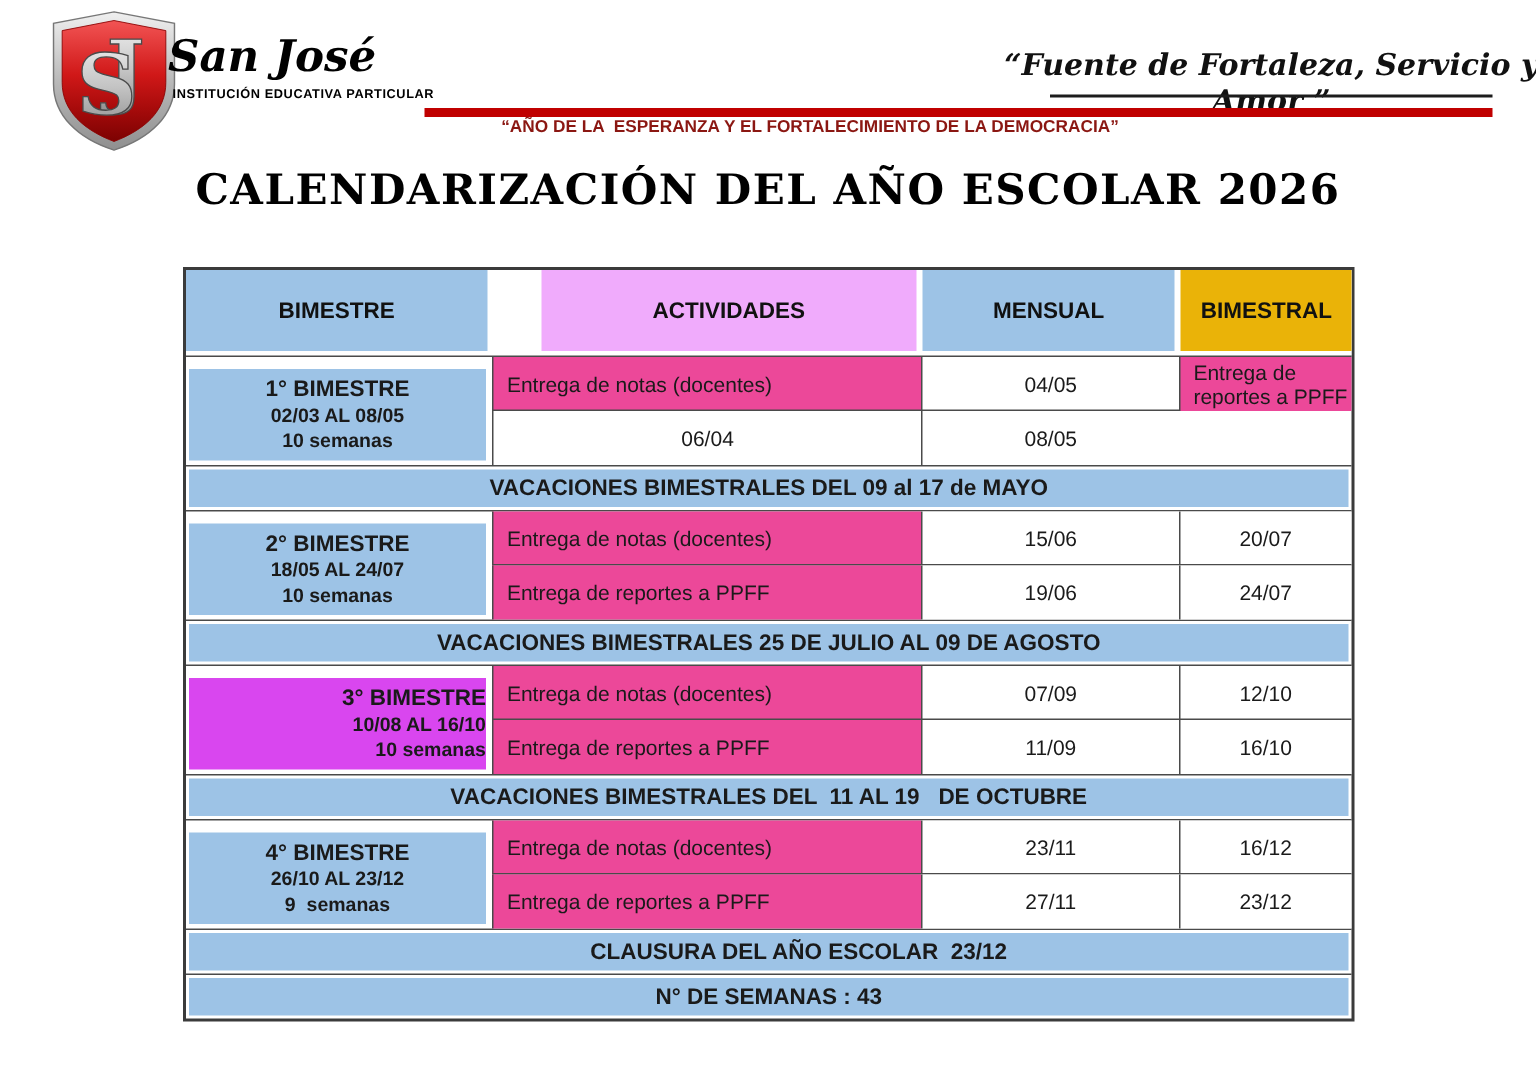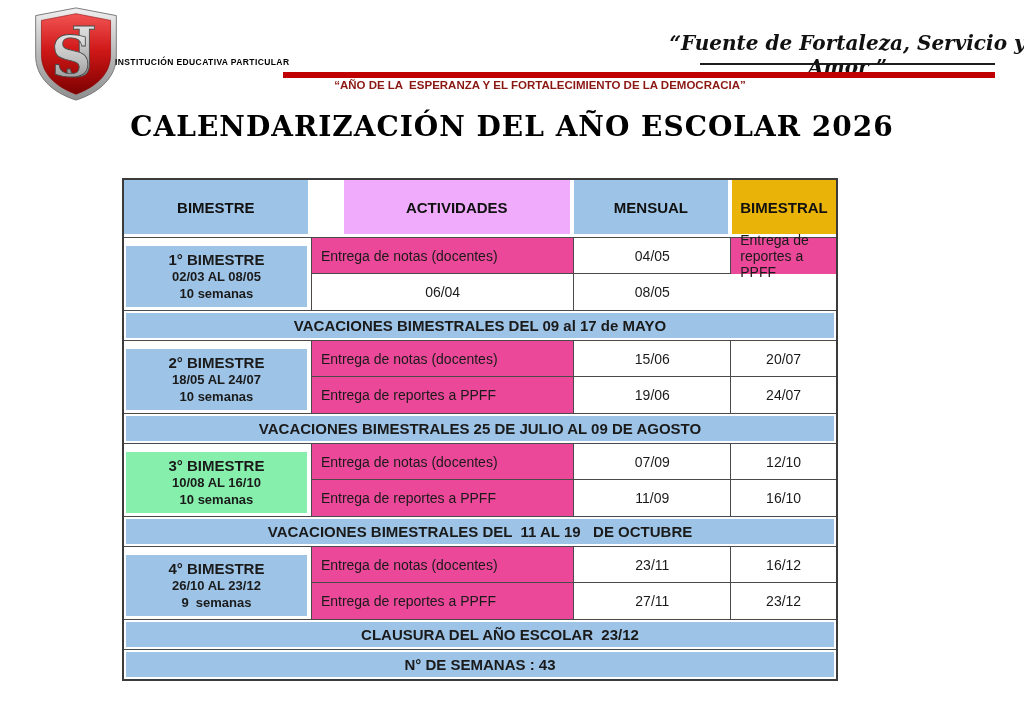--- a/index.html
+++ b/index.html
@@ -20,21 +20,21 @@
   .red-bar { position: absolute; left: 283px; top: 72px; width: 712px; height: 6px; }
   .motto { position: absolute; left: 140px; top: 79px; width: 800px; text-align: center;
            font-size: 11.5px; font-weight: bold; white-space: pre-wrap; }
 
   
   .doc-title { position: absolute; left: 0; top: 110px; width: 1024px; text-align: center;
                font-family: "DejaVu Serif", serif; font-weight: bold; font-size: 28px;
                letter-spacing: 1px; color: #000; }
 
   
-  .cal-table { position: absolute; left: 122px; top: 178px; width: 716px;
+  .cal-table { position: absolute; left: 122px; top: 178px; width: 781px;
                border: 2px solid #3b3b3b; background: #fff; }
   .hdr-row { display: grid; grid-template-columns: 205fr 288fr 172fr 116fr; column-gap: 4px;
              background: #fff; padding-bottom: 3px; }
   .hdr-cell { height: 54px; display: flex; align-items: center; justify-content: center;
               font-weight: bold; font-size: 15px; color: #111; }
   .bim-block { display: grid; grid-template-columns: 205fr 288fr 172fr 116fr;
                grid-template-rows: 36px 36px;
                border-top: 1px solid #4a4a4a; border-bottom: 1px solid #4a4a4a; }
   .bim-cell { grid-row: 1 / 3; grid-column: 1; margin: 8px 4px 3px 2px;
               display: flex; flex-direction: column; align-items: center; justify-content: center;
@@ -75,20 +75,21 @@
           <stop offset="0.5" stop-color="#c4c4c4"></stop>
           <stop offset="1" stop-color="#8a8a8a"></stop>
       </linearGradient>
     </defs>
     <path d="M50 2 L92 10 L92 52 C92 74 75 90 50 98 C25 90 8 74 8 52 L8 10 Z" fill="url(#silverG)" stroke="#777" stroke-width="1"></path>
     <path d="M50 8 L86 15 L86 51 C86 71 71 84 50 92 C29 84 14 71 14 51 L14 15 Z" fill="url(#redG)" stroke="#8a0000" stroke-width="0.6"></path>
     <text x="58" y="62" font-family="DejaVu Serif, serif" font-weight="bold" font-size="56" text-anchor="middle" fill="url(#letterG)" stroke="#4a4a4a" stroke-width="0.9">J</text>
     <text x="45" y="73" font-family="DejaVu Serif, serif" font-weight="bold" font-size="58" text-anchor="middle" fill="url(#letterG)" stroke="#4a4a4a" stroke-width="0.9">S</text>
   </svg>
 
+  <div class="brand-name">San José</div>
   <div class="brand-sub">INSTITUCIÓN EDUCATIVA PARTICULAR</div>
   <div class="slogan">“Fuente de Fortaleza, Servicio y Amor ”</div>
   <div class="slogan-line"></div>
   <div class="red-bar" id="redbar" style="background: rgb(192, 0, 0);"></div>
   <div class="motto" id="motto" style="color: rgb(139, 23, 18);">“AÑO DE LA  ESPERANZA Y EL FORTALECIMIENTO DE LA DEMOCRACIA”</div>
 
   <div class="doc-title">CALENDARIZACIÓN DEL AÑO ESCOLAR 2026</div>
 
   <div class="cal-table">
 
@@ -122,21 +123,21 @@
       <div class="act-cell rsep">Entrega de notas (docentes)</div>
       <div class="date-cell rsep">15/06</div>
       <div class="date-cell rsep">20/07</div>
       <div class="act-cell">Entrega de reportes a PPFF</div>
       <div class="date-cell">19/06</div>
       <div class="date-cell">24/07</div>
     </div>
     <div class="vac-row blue" style="background: rgb(157, 195, 230);">VACACIONES BIMESTRALES 25 DE JULIO AL 09 DE AGOSTO</div>
 
     <div class="bim-block">
-      <div class="bim-cell blue" style="background: #86efac;">
+      <div class="bim-cell blue" style="background: #d946ef; align-items: flex-end;">
         <div class="bim-name">3° BIMESTRE</div>
         <div class="bim-range">10/08 AL 16/10</div>
         <div class="bim-weeks">10 semanas</div>
       </div>
       <div class="act-cell rsep">Entrega de notas (docentes)</div>
       <div class="date-cell rsep">07/09</div>
       <div class="date-cell rsep">12/10</div>
       <div class="act-cell">Entrega de reportes a PPFF</div>
       <div class="date-cell">11/09</div>
       <div class="date-cell">16/10</div>

